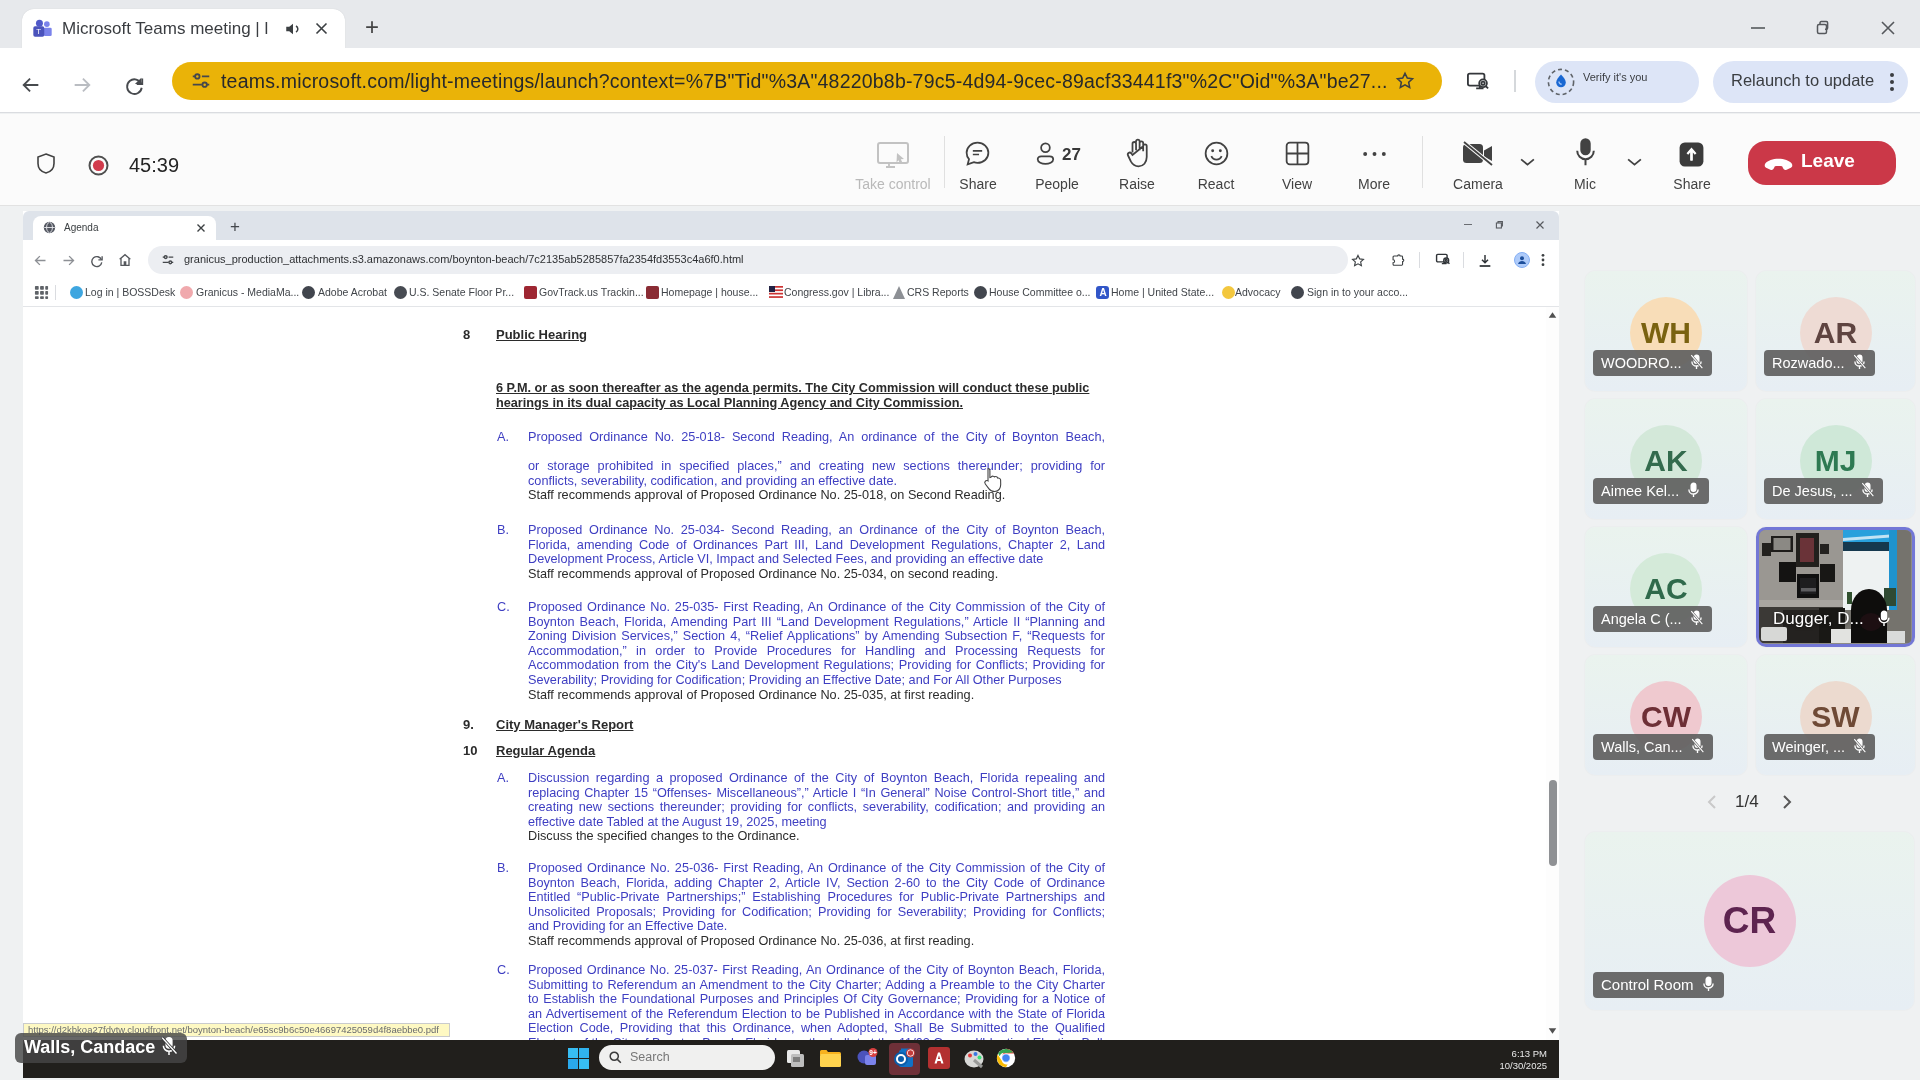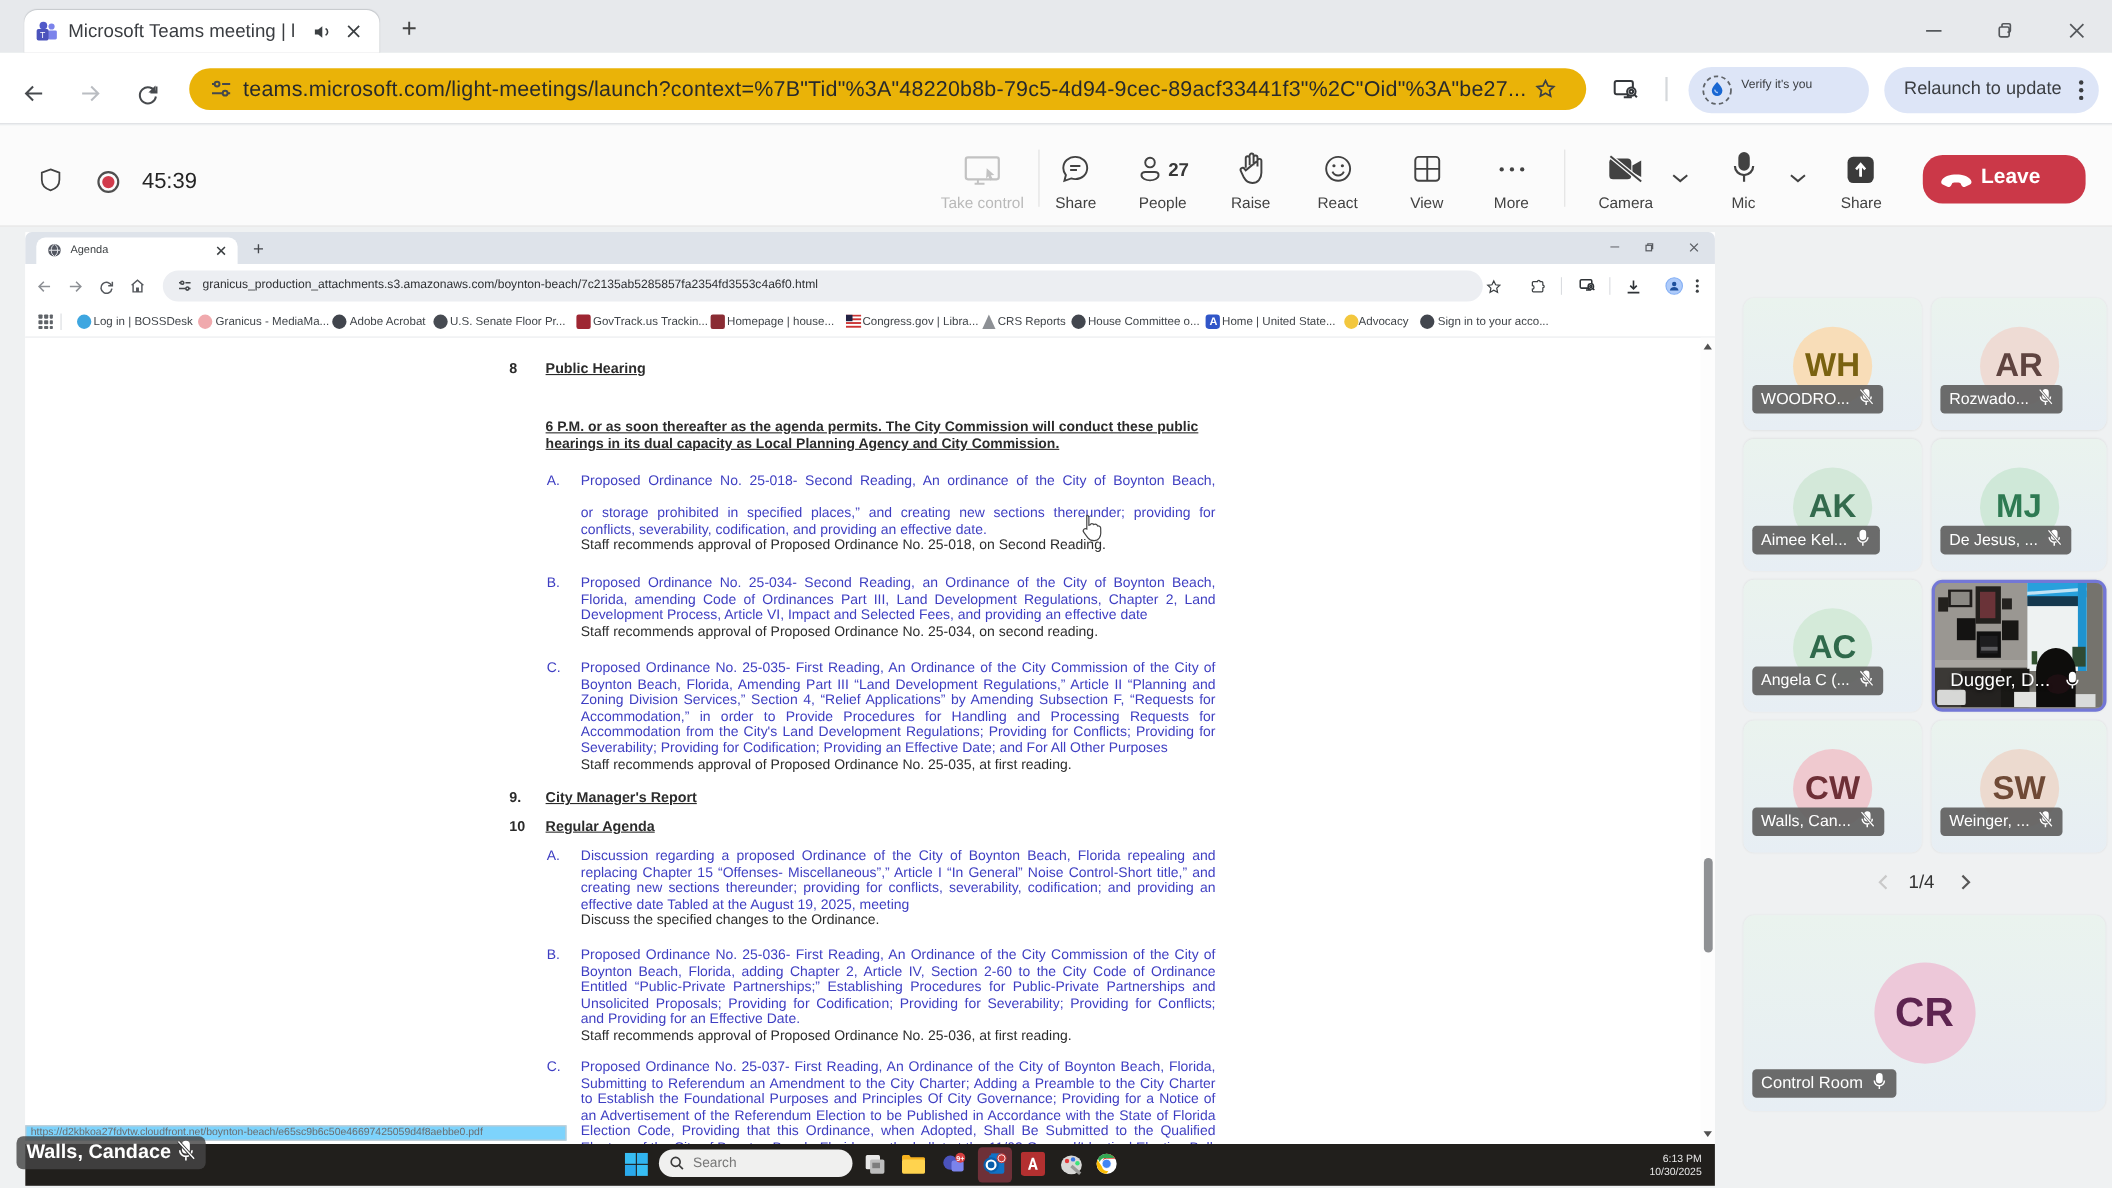--- a/index.html
+++ b/index.html
@@ -413,21 +413,21 @@
 
     <div class="abs" style="left:1523px;top:96px;width:13px;height:733px;background:#fdfdfd"></div>
     <svg class="abs" style="left:1525px;top:100px" width="9" height="8" viewBox="0 0 10 8" fill="#505050">
         <path d="M5 1L9.2 7H0.8z"></path>
       </svg>
     <svg class="abs" style="left:1525px;top:816px" width="9" height="8" viewBox="0 0 10 8" fill="#505050">
         <path d="M5 7L9.2 1H0.8z"></path>
       </svg>
     <div class="abs" style="left:1526px;top:569px;width:8px;height:86px;background:#8f9194;border-radius:4px"></div>
 
-    <div class="abs" style="left:0px;top:812px;width:492px;height:14px;background:#7dd3fc;border:1px solid #c9cbcd;font-size:9.5px;color:#6a6c6e;line-height:12px;padding-left:4px;white-space:nowrap;overflow:hidden">https://d2kbkoa27fdvtw.cloudfront.net/boynton-beach/e65sc9b6c50e46697425059d4f8aebbe0.pdf</div>
+    <div class="abs" style="left:0px;top:812px;width:427px;height:14px;background:#fef9c3;border:1px solid #c9cbcd;font-size:9.5px;color:#6a6c6e;line-height:12px;padding-left:4px;white-space:nowrap;overflow:hidden">https://d2kbkoa27fdvtw.cloudfront.net/boynton-beach/e65sc9b6c50e46697425059d4f8aebbe0.pdf</div>
 
     <div class="abs" id="tbar" style="left:0;top:829px;width:1536px;height:38px;background:#211f1c">
       <svg class="abs" style="left:545px;top:8px" width="21" height="21" viewBox="0 0 21 21">
           <rect x="0" y="0" width="10" height="10" fill="#37bdf3"></rect>
           <rect x="11" y="0" width="10" height="10" fill="#30b3ef"></rect>
           <rect x="0" y="11" width="10" height="10" fill="#2aa9ec"></rect>
           <rect x="11" y="11" width="10" height="10" fill="#37bdf3"></rect>
         </svg>
       <div class="abs" id="searchpill">
         <svg class="abs" style="left:9px;top:5px" width="15" height="15" viewBox="0 0 24 24" fill="none" stroke="#3b3b3b" stroke-width="2.4">

